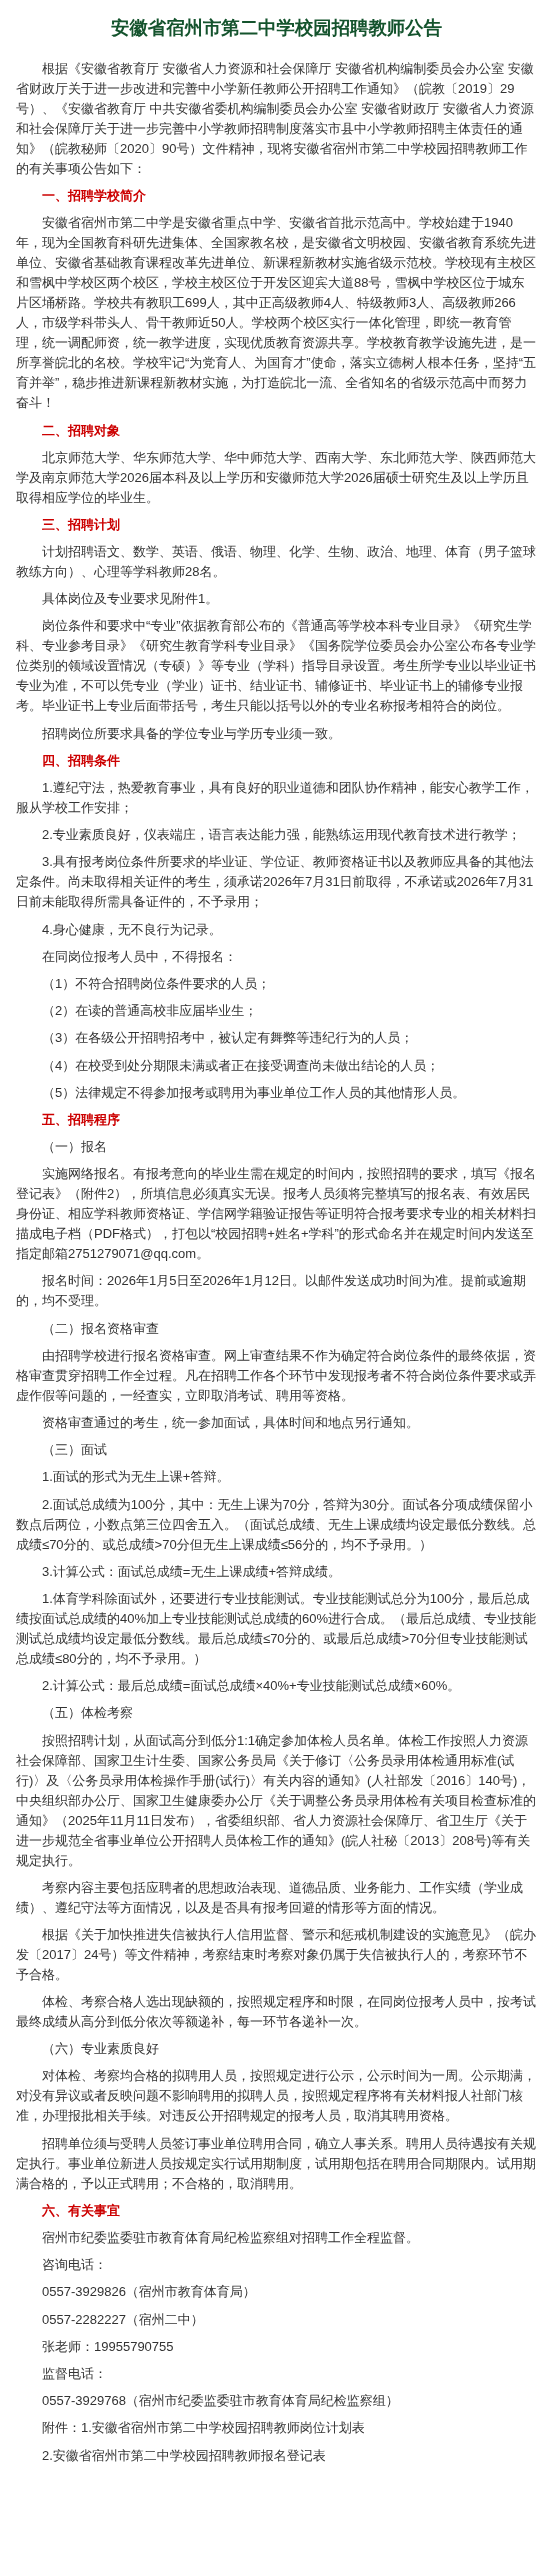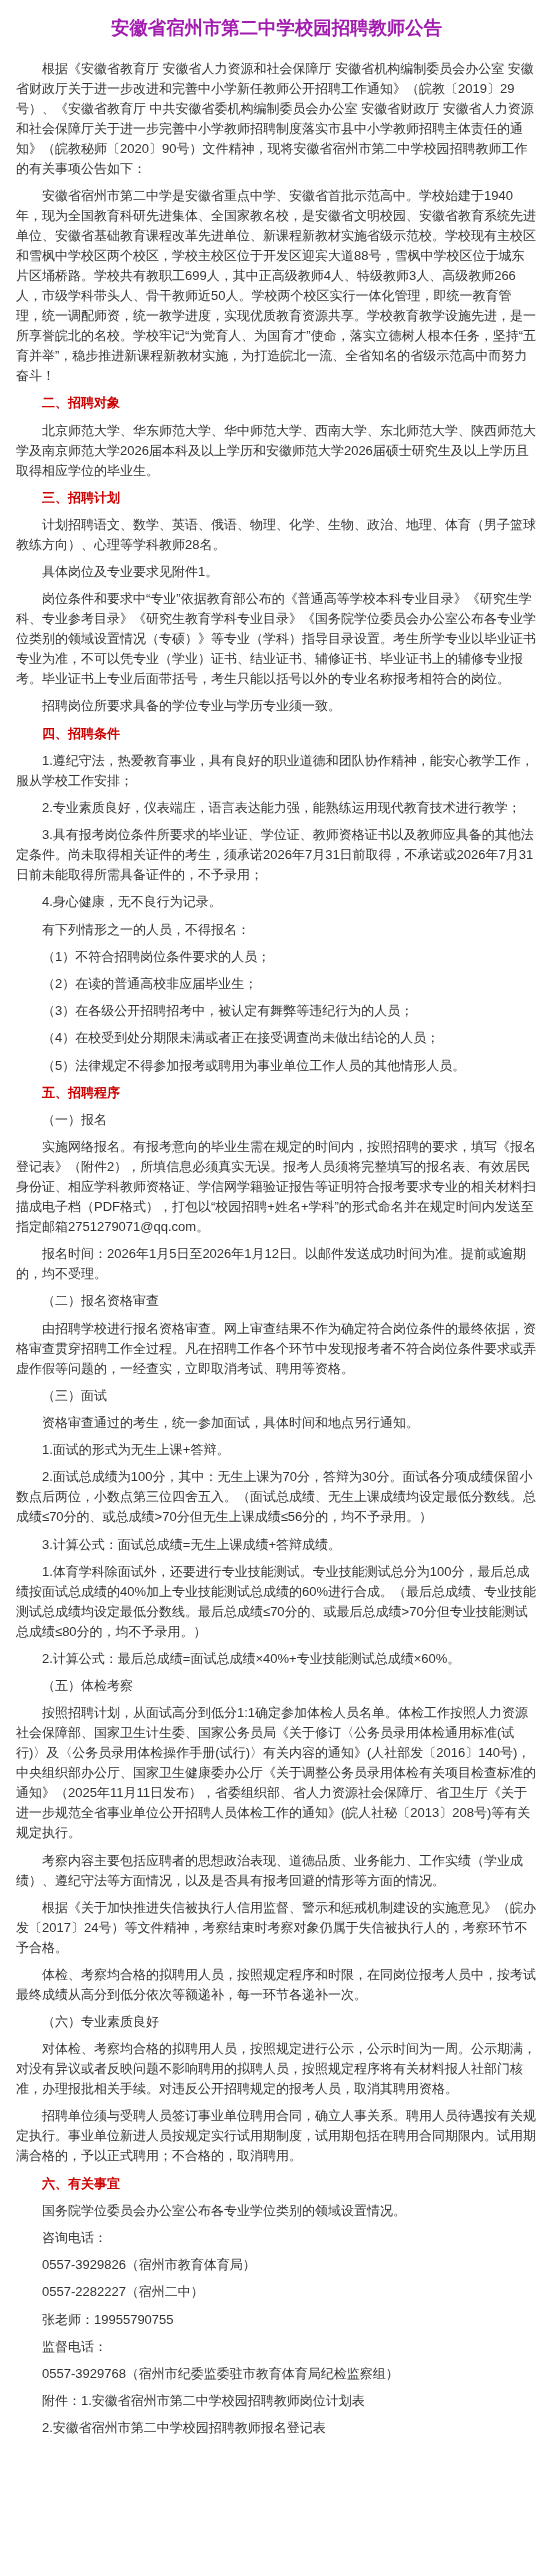--- a/index.html
+++ b/index.html
@@ -9,21 +9,21 @@
     margin:0 auto;
     background:#ffffff;
     box-sizing:border-box;
     padding:11.2px 16px 32px 16px;
     font-family:"Liberation Sans","DejaVu Sans",sans-serif;
     color:#333333;
   }
   h1.doc-title{
     font-size:18.4px;
     font-weight:bold;
-    color:#a21caf;
+    color:#14532d;
     text-align:center;
     margin:4.8px 0 19px 0;
     line-height:24px;
   }
   .block{
     font-size:13px;
     line-height:20px;
     margin:7.2px 0;
     text-indent:2em;
     color:#333333;
@@ -35,62 +35,63 @@
   }
 </style>
 </head>
 <body>
 
 <div class="page">
   <h1 class="doc-title">安徽省宿州市第二中学校园招聘教师公告</h1>
 
   <div id="doc-body">
       <div class="block paragraph">根据《安徽省教育厅 安徽省人力资源和社会保障厅 安徽省机构编制委员会办公室 安徽省财政厅关于进一步改进和完善中小学新任教师公开招聘工作通知》（皖教〔2019〕29号）、《安徽省教育厅 中共安徽省委机构编制委员会办公室 安徽省财政厅 安徽省人力资源和社会保障厅关于进一步完善中小学教师招聘制度落实市县中小学教师招聘主体责任的通知》（皖教秘师〔2020〕90号）文件精神，现将安徽省宿州市第二中学校园招聘教师工作的有关事项公告如下：</div>
+      <div class="block heading">一、招聘学校简介</div>
       <div class="block paragraph">安徽省宿州市第二中学是安徽省重点中学、安徽省首批示范高中。学校始建于1940年，现为全国教育科研先进集体、全国家教名校，是安徽省文明校园、安徽省教育系统先进单位、安徽省基础教育课程改革先进单位、新课程新教材实施省级示范校。学校现有主校区和雪枫中学校区两个校区，学校主校区位于开发区迎宾大道88号，雪枫中学校区位于城东片区埇桥路。学校共有教职工699人，其中正高级教师4人、特级教师3人、高级教师266人，市级学科带头人、骨干教师近50人。学校两个校区实行一体化管理，即统一教育管理，统一调配师资，统一教学进度，实现优质教育资源共享。学校教育教学设施先进，是一所享誉皖北的名校。学校牢记“为党育人、为国育才”使命，落实立德树人根本任务，坚持“五育并举”，稳步推进新课程新教材实施，为打造皖北一流、全省知名的省级示范高中而努力奋斗！</div>
       <div class="block heading">二、招聘对象</div>
       <div class="block paragraph">北京师范大学、华东师范大学、华中师范大学、西南大学、东北师范大学、陕西师范大学及南京师范大学2026届本科及以上学历和安徽师范大学2026届硕士研究生及以上学历且取得相应学位的毕业生。</div>
       <div class="block heading">三、招聘计划</div>
       <div class="block paragraph">计划招聘语文、数学、英语、俄语、物理、化学、生物、政治、地理、体育（男子篮球教练方向）、心理等学科教师28名。</div>
       <div class="block paragraph">具体岗位及专业要求见附件1。</div>
       <div class="block paragraph">岗位条件和要求中“专业”依据教育部公布的《普通高等学校本科专业目录》《研究生学科、专业参考目录》《研究生教育学科专业目录》《国务院学位委员会办公室公布各专业学位类别的领域设置情况（专硕）》等专业（学科）指导目录设置。考生所学专业以毕业证书专业为准，不可以凭专业（学业）证书、结业证书、辅修证书、毕业证书上的辅修专业报考。毕业证书上专业后面带括号，考生只能以括号以外的专业名称报考相符合的岗位。</div>
       <div class="block paragraph">招聘岗位所要求具备的学位专业与学历专业须一致。</div>
       <div class="block heading">四、招聘条件</div>
       <div class="block paragraph">1.遵纪守法，热爱教育事业，具有良好的职业道德和团队协作精神，能安心教学工作，服从学校工作安排；</div>
       <div class="block paragraph">2.专业素质良好，仪表端庄，语言表达能力强，能熟练运用现代教育技术进行教学；</div>
       <div class="block paragraph">3.具有报考岗位条件所要求的毕业证、学位证、教师资格证书以及教师应具备的其他法定条件。尚未取得相关证件的考生，须承诺2026年7月31日前取得，不承诺或2026年7月31日前未能取得所需具备证件的，不予录用；</div>
       <div class="block paragraph">4.身心健康，无不良行为记录。</div>
-      <div class="block paragraph">有下列情形之一的人员，不得报名：</div>
+      <div class="block paragraph">在同岗位报考人员中，不得报名：</div>
       <div class="block paragraph">（1）不符合招聘岗位条件要求的人员；</div>
       <div class="block paragraph">（2）在读的普通高校非应届毕业生；</div>
       <div class="block paragraph">（3）在各级公开招聘招考中，被认定有舞弊等违纪行为的人员；</div>
       <div class="block paragraph">（4）在校受到处分期限未满或者正在接受调查尚未做出结论的人员；</div>
       <div class="block paragraph">（5）法律规定不得参加报考或聘用为事业单位工作人员的其他情形人员。</div>
       <div class="block heading">五、招聘程序</div>
       <div class="block paragraph">（一）报名</div>
       <div class="block paragraph">实施网络报名。有报考意向的毕业生需在规定的时间内，按照招聘的要求，填写《报名登记表》（附件2），所填信息必须真实无误。报考人员须将完整填写的报名表、有效居民身份证、相应学科教师资格证、学信网学籍验证报告等证明符合报考要求专业的相关材料扫描成电子档（PDF格式），打包以“校园招聘+姓名+学科”的形式命名并在规定时间内发送至指定邮箱2751279071@qq.com。</div>
       <div class="block paragraph">报名时间：2026年1月5日至2026年1月12日。以邮件发送成功时间为准。提前或逾期的，均不受理。</div>
       <div class="block paragraph">（二）报名资格审查</div>
       <div class="block paragraph">由招聘学校进行报名资格审查。网上审查结果不作为确定符合岗位条件的最终依据，资格审查贯穿招聘工作全过程。凡在招聘工作各个环节中发现报考者不符合岗位条件要求或弄虚作假等问题的，一经查实，立即取消考试、聘用等资格。</div>
+      <div class="block paragraph">资格审查通过的考生，统一参加面试，具体时间和地点另行通知。</div>
       <div class="block paragraph">（三）面试</div>
-      <div class="block paragraph">资格审查通过的考生，统一参加面试，具体时间和地点另行通知。</div>
       <div class="block paragraph">1.面试的形式为无生上课+答辩。</div>
       <div class="block paragraph">2.面试总成绩为100分，其中：无生上课为70分，答辩为30分。面试各分项成绩保留小数点后两位，小数点第三位四舍五入。（面试总成绩、无生上课成绩均设定最低分数线。总成绩≤70分的、或总成绩&gt;70分但无生上课成绩≤56分的，均不予录用。）</div>
       <div class="block paragraph">3.计算公式：面试总成绩=无生上课成绩+答辩成绩。</div>
       <div class="block paragraph">1.体育学科除面试外，还要进行专业技能测试。专业技能测试总分为100分，最后总成绩按面试总成绩的40%加上专业技能测试总成绩的60%进行合成。（最后总成绩、专业技能测试总成绩均设定最低分数线。最后总成绩≤70分的、或最后总成绩&gt;70分但专业技能测试总成绩≤80分的，均不予录用。）</div>
       <div class="block paragraph">2.计算公式：最后总成绩=面试总成绩×40%+专业技能测试总成绩×60%。</div>
       <div class="block paragraph">（五）体检考察</div>
       <div class="block paragraph">按照招聘计划，从面试高分到低分1:1确定参加体检人员名单。体检工作按照人力资源社会保障部、国家卫生计生委、国家公务员局《关于修订〈公务员录用体检通用标准(试行)〉及〈公务员录用体检操作手册(试行)〉有关内容的通知》(人社部发〔2016〕140号)，中央组织部办公厅、国家卫生健康委办公厅《关于调整公务员录用体检有关项目检查标准的通知》（2025年11月11日发布），省委组织部、省人力资源社会保障厅、省卫生厅《关于进一步规范全省事业单位公开招聘人员体检工作的通知》(皖人社秘〔2013〕208号)等有关规定执行。</div>
       <div class="block paragraph">考察内容主要包括应聘者的思想政治表现、道德品质、业务能力、工作实绩（学业成绩）、遵纪守法等方面情况，以及是否具有报考回避的情形等方面的情况。</div>
       <div class="block paragraph">根据《关于加快推进失信被执行人信用监督、警示和惩戒机制建设的实施意见》（皖办发〔2017〕24号）等文件精神，考察结束时考察对象仍属于失信被执行人的，考察环节不予合格。</div>
-      <div class="block paragraph">体检、考察均合格的拟聘用人员，按照规定程序和时限，在同岗位报考人员中，按考试最终成绩从高分到低分依次等额递补，每一环节各递补一次。</div>
+      <div class="block paragraph">体检、考察合格人选出现缺额的，按照规定程序和时限，在同岗位报考人员中，按考试最终成绩从高分到低分依次等额递补，每一环节各递补一次。</div>
       <div class="block paragraph">（六）专业素质良好</div>
       <div class="block paragraph">对体检、考察均合格的拟聘用人员，按照规定进行公示，公示时间为一周。公示期满，对没有异议或者反映问题不影响聘用的拟聘人员，按照规定程序将有关材料报人社部门核准，办理报批相关手续。对违反公开招聘规定的报考人员，取消其聘用资格。</div>
       <div class="block paragraph">招聘单位须与受聘人员签订事业单位聘用合同，确立人事关系。聘用人员待遇按有关规定执行。事业单位新进人员按规定实行试用期制度，试用期包括在聘用合同期限内。试用期满合格的，予以正式聘用；不合格的，取消聘用。</div>
       <div class="block heading">六、有关事宜</div>
-      <div class="block paragraph">国务院学位委员会办公室公布各专业学位类别的领域设置情况。</div>
+      <div class="block paragraph">宿州市纪委监委驻市教育体育局纪检监察组对招聘工作全程监督。</div>
       <div class="block paragraph">咨询电话：</div>
       <div class="block paragraph">0557-3929826（宿州市教育体育局）</div>
       <div class="block paragraph">0557-2282227（宿州二中）</div>
       <div class="block paragraph">张老师：19955790755</div>
       <div class="block paragraph">监督电话：</div>
       <div class="block paragraph">0557-3929768（宿州市纪委监委驻市教育体育局纪检监察组）</div>
       <div class="block paragraph">附件：1.安徽省宿州市第二中学校园招聘教师岗位计划表</div>
       <div class="block paragraph">2.安徽省宿州市第二中学校园招聘教师报名登记表</div>
     </div>
 

